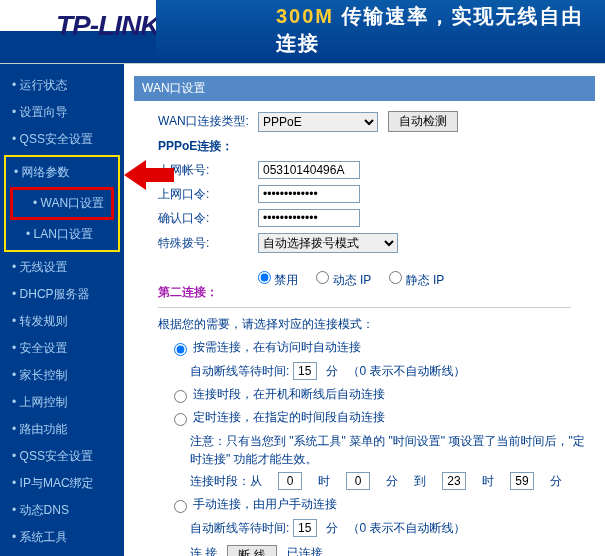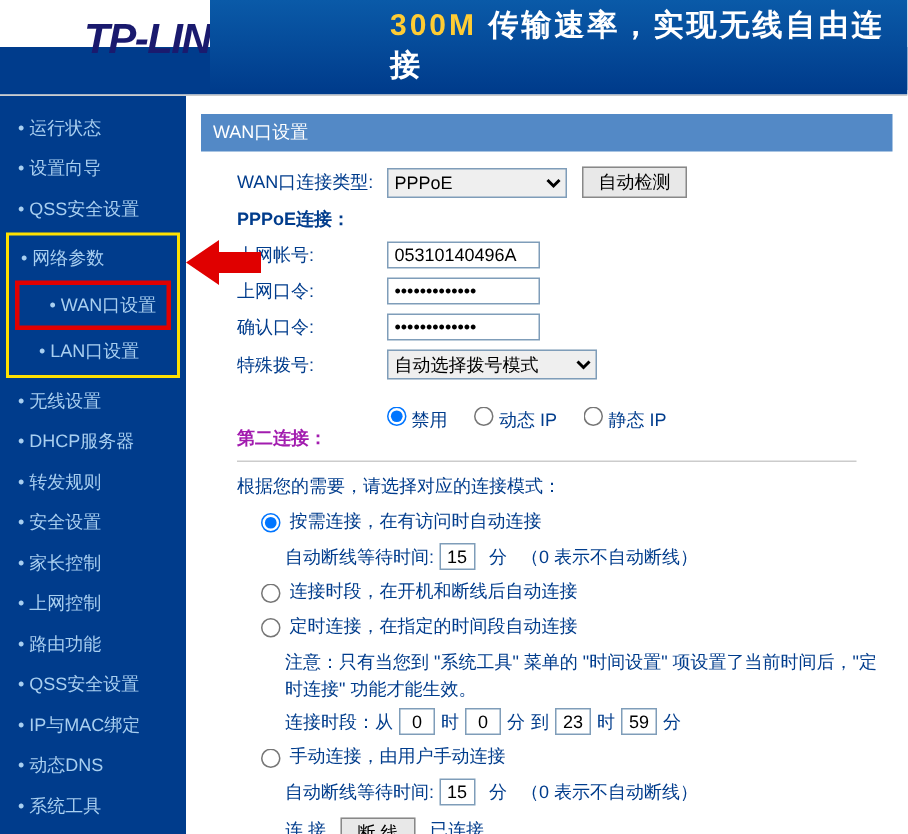--- a/index.html
+++ b/index.html
@@ -1,45 +1,45 @@
 <!DOCTYPE html>
 <html><head>
 <meta charset="utf-8">
 <style>
 * { box-sizing: border-box; margin: 0; padding: 0; }
 body { font-family: "Microsoft YaHei", Arial, sans-serif; font-size: 12px; background: #fff; width: 605px; }
 .header { background: linear-gradient(#fff 0%, #fff 50%, #003c8c 50%, #003c8c 100%); height: 64px; position: relative; border-bottom: 1px solid #ccc; padding-left: 44px; }
 .logo { font-family: Arial Black, Arial; font-size: 28px; font-style: italic; font-weight: 900; color: #1a1a6e; padding: 10px 0 0 12px; letter-spacing: -1px; }
-.banner { position: absolute; top: 0; left: 140px; right: 0; height: 60px; background: linear-gradient(to bottom, #0a5aa8, #003c8c); color: #fff; display: flex; align-items: center; padding-left: 120px; overflow: hidden; }
+.banner { position: absolute; top: 0; left: 156px; right: 0; height: 60px; background: linear-gradient(to bottom, #0a5aa8, #003c8c); color: #fff; display: flex; align-items: center; padding-left: 120px; overflow: hidden; }
 .banner-text { font-size: 20px; font-weight: bold; letter-spacing: 2px; }
 .banner-text .orange { color: #ffcc33; }
 .main { display: flex; }
 .sidebar { width: 124px; background: #003c8c; padding: 8px 4px; min-height: 492px; color: #a8cff0; }
 .sidebar li { list-style: none; padding: 5px 2px 5px 8px; cursor: pointer; font-size: 12px; }
 .sidebar li::before { content: "• "; color: #a8cff0; }
 .sidebar li.sub { padding-left: 20px; }
 .sidebar .nav-group { border: 2px solid #ffe100; padding: 2px 0; margin: 2px 0; }
 .sidebar .nav-current { border: 3px solid #e00000; margin: 1px 4px; }
 .content { flex: 1; padding: 12px 10px; position: relative; }
 .panel-title { background: #5389c6; color: #fff; padding: 4px 8px; font-size: 12px; margin-bottom: 10px; }
 .form-row { display: flex; align-items: center; margin: 6px 0 6px 24px; }
 .form-label { width: 100px; color: #003c8c; }
 .form-label.bold { font-weight: bold; }
 input[type=text], input[type=password] { border: 1px solid #7f9db9; height: 18px; font-size: 12px; padding: 0 4px; }
 input.w120 { width: 102px; }
 select { border: 1px solid #7f9db9; font-size: 12px; height: 20px; }
 button, .btn { border: 1px solid #888; background: #e8e8e8; font-size: 12px; padding: 1px 10px; cursor: pointer; }
 .hr { border-top: 1px solid #ccc; margin: 6px 24px; }
 .note { color: #003c8c; margin: 8px 0 6px 24px; }
-.radio-row { display: flex; align-items: center; margin: 6px 0 6px 40px; color: #003c8c; }
+.radio-row { display: flex; align-items: flex-end; margin: 6px 0 6px 40px; color: #003c8c; }
 .radio-row input[type=radio] { margin-right: 6px; margin-top: 2px; }
 .radio-row .radio-content { flex: 1; }
 .sub-line { margin: 4px 0 4px 56px; color: #003c8c; }
 .inline-gap { margin-left: 6px; margin-right: 6px; }
-.time-row { margin: 4px 0 4px 56px; color: #003c8c; display: flex; align-items: center; gap: 4px; flex-wrap: wrap; }
+.time-row { margin: 4px 0 4px 56px; color: #003c8c; display: flex; align-items: center; gap: 16px; flex-wrap: wrap; }
 .time-row input { width: 24px; text-align: center; }
 .conn-row { margin: 8px 0 8px 56px; display: flex; align-items: flex-start; gap: 10px; color: #003c8c; }
 .conn-row .link-btn { color: #003c8c; text-decoration: underline; cursor: pointer; }
 .arrow-red { position: absolute; width: 50px; height: 38px; }
 .arrow-red svg { width: 100%; height: 100%; }
 .second-conn { display: flex; align-items: center; margin: 6px 0 6px 24px; }
 .second-conn .lbl { width: 100px; font-weight: bold; color: #a21caf; margin-top: 25px; }
 .second-conn label { margin-right: 18px; color: #003c8c; }
 </style>
 </head>

